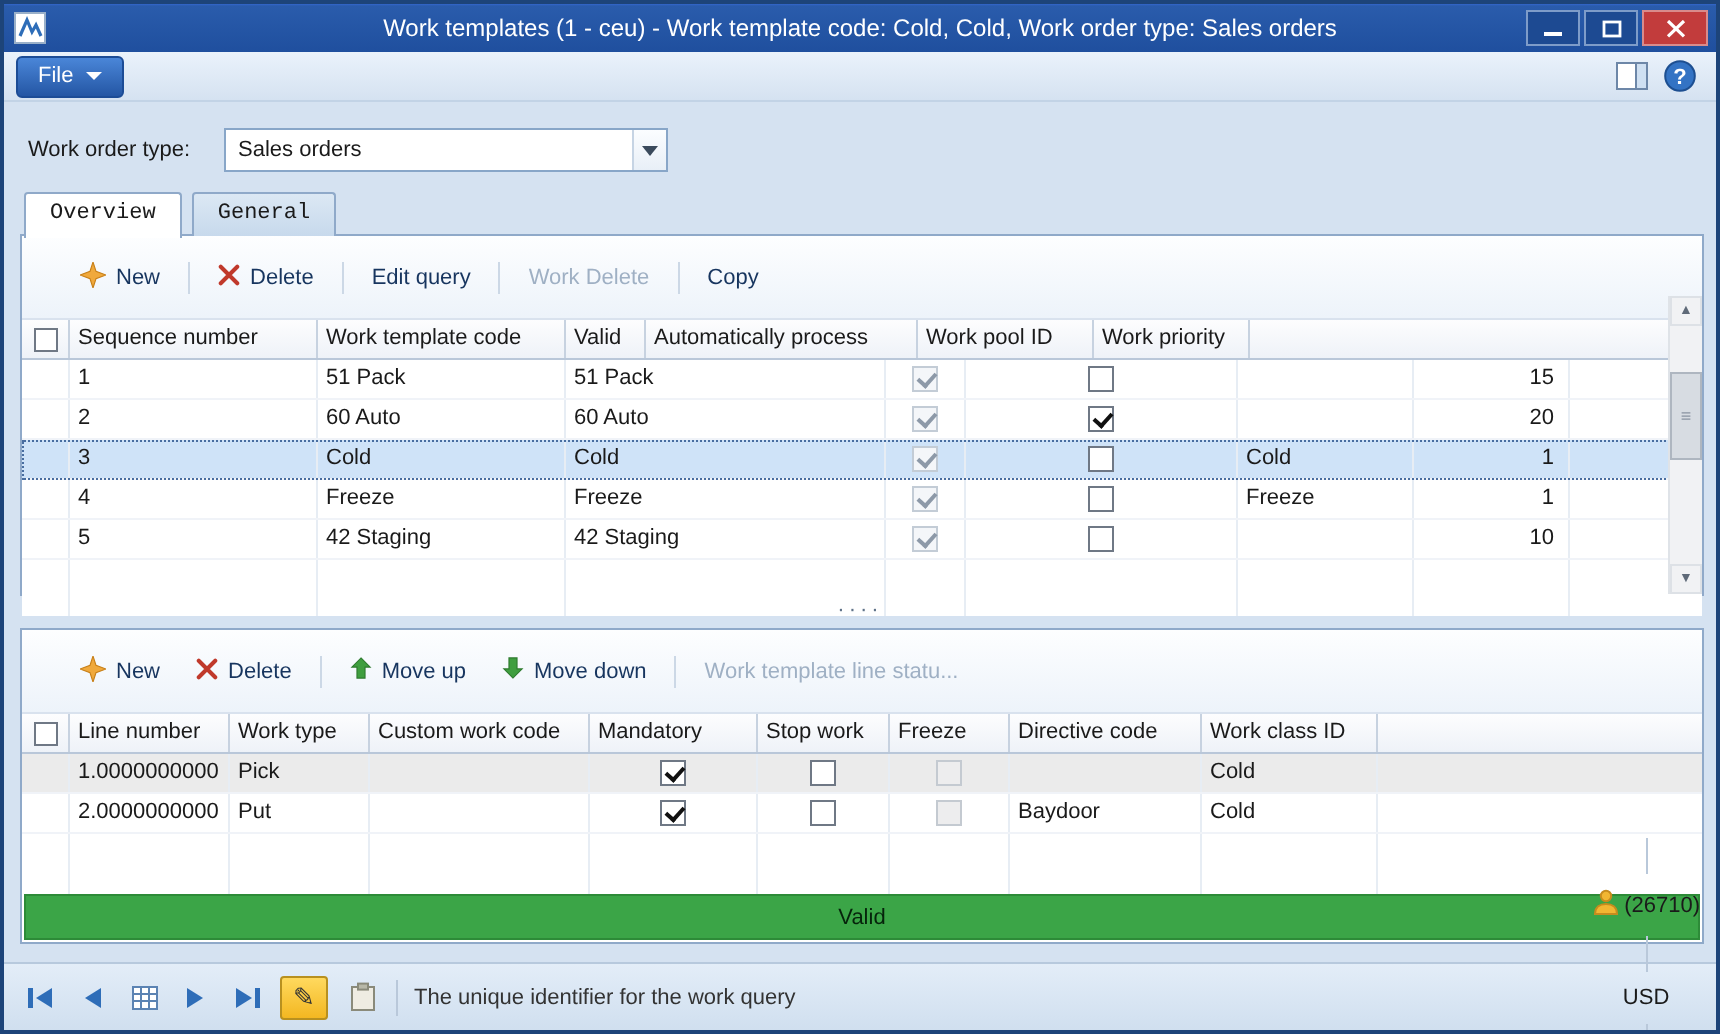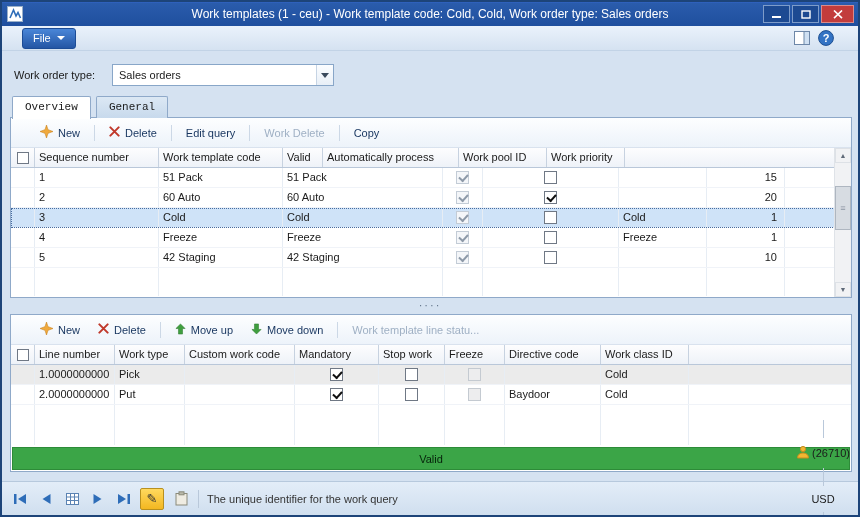--- a/index.html
+++ b/index.html
@@ -16,21 +16,21 @@
   .titlebar .title { color:#fff; font-size:12px; white-space:nowrap; }
   .app-icon { position:absolute; left:5px; top:4px; width:16px; height:16px; }
   .winbtns { position:absolute; right:4px; top:3px; display:flex; gap:2px; }
   .wb { width:27px; height:18px; display:flex; align-items:center; justify-content:center;
         border:1px solid #7e9cc9; background:#1d4a92; cursor:default; }
   .wb.close { width:33px; background:#c23c3c; border-color:#d98b8b; }
 
   
   .menubar { position:absolute; top:24px; left:0; right:0; height:25px;
              background:linear-gradient(#eaf2fb,#d5e2f1); border-bottom:1px solid #c2d3e6;
-             display:flex; align-items:center; padding:0 20px; }
+             display:flex; align-items:center; padding:0 6px; }
   .file-btn { display:flex; align-items:center; gap:6px; padding:3px 10px 4px 10px;
               background:linear-gradient(#4a86d8,#2456a4); border:1px solid #1c4c96;
               border-radius:3px; color:#fff; }
   .caret { width:0; height:0; border-left:4px solid transparent; border-right:4px solid transparent;
            border-top:4px solid #fff; }
   .menu-right { margin-left:auto; display:flex; align-items:center; gap:8px; padding-right:4px; }
   .mi { display:flex; align-items:center; }
 
   
   .filter-row { position:absolute; top:62px; left:12px; height:22px; width:500px; }
@@ -49,21 +49,21 @@
   .tab { display:inline-block; padding:4px 12px 3px 12px; border:1px solid #8fa9c9; border-bottom:none;
          background:linear-gradient(#dce8f4,#c7d9ec); margin-right:2px; border-radius:2px 2px 0 0;
          height:22px; vertical-align:bottom;font-family:Liberation Mono, monospace; }
   .tab.active { background:#fff; height:23px; margin-bottom:-1px; position:relative; z-index:4; }
 
   
   .panel { position:absolute; left:8px; width:842px; background:#fff; border:1px solid #8fa9c9; }
   .panel1 { top:115px; height:181px; }
   .panel2 { top:312px; height:158px; }
 
-  .toolbar { height:30px; border-bottom:1px solid #d9e2ee;
+  .toolbar { height:42px; border-bottom:1px solid #d9e2ee;
              background:linear-gradient(#fdfeff,#edf3fa);
              display:flex; align-items:center; padding-left:20px; }
   .tbtn { display:flex; align-items:center; gap:5px; padding:4px 9px; color:#17355f; white-space:nowrap; }
   .tbtn.disabled { color:#9fb0c4; }
   .tsep { width:1px; height:16px; background:#ccd8e6; margin:0 5px; }
 
   
   .ghrow { display:flex; height:20px; background:linear-gradient(#fdfdfe,#eef2f8);
            border-bottom:1px solid #b9c7d9; }
   .gh { border-right:1px solid #c7d2e0; padding:3px 4px; white-space:nowrap; overflow:hidden; }

